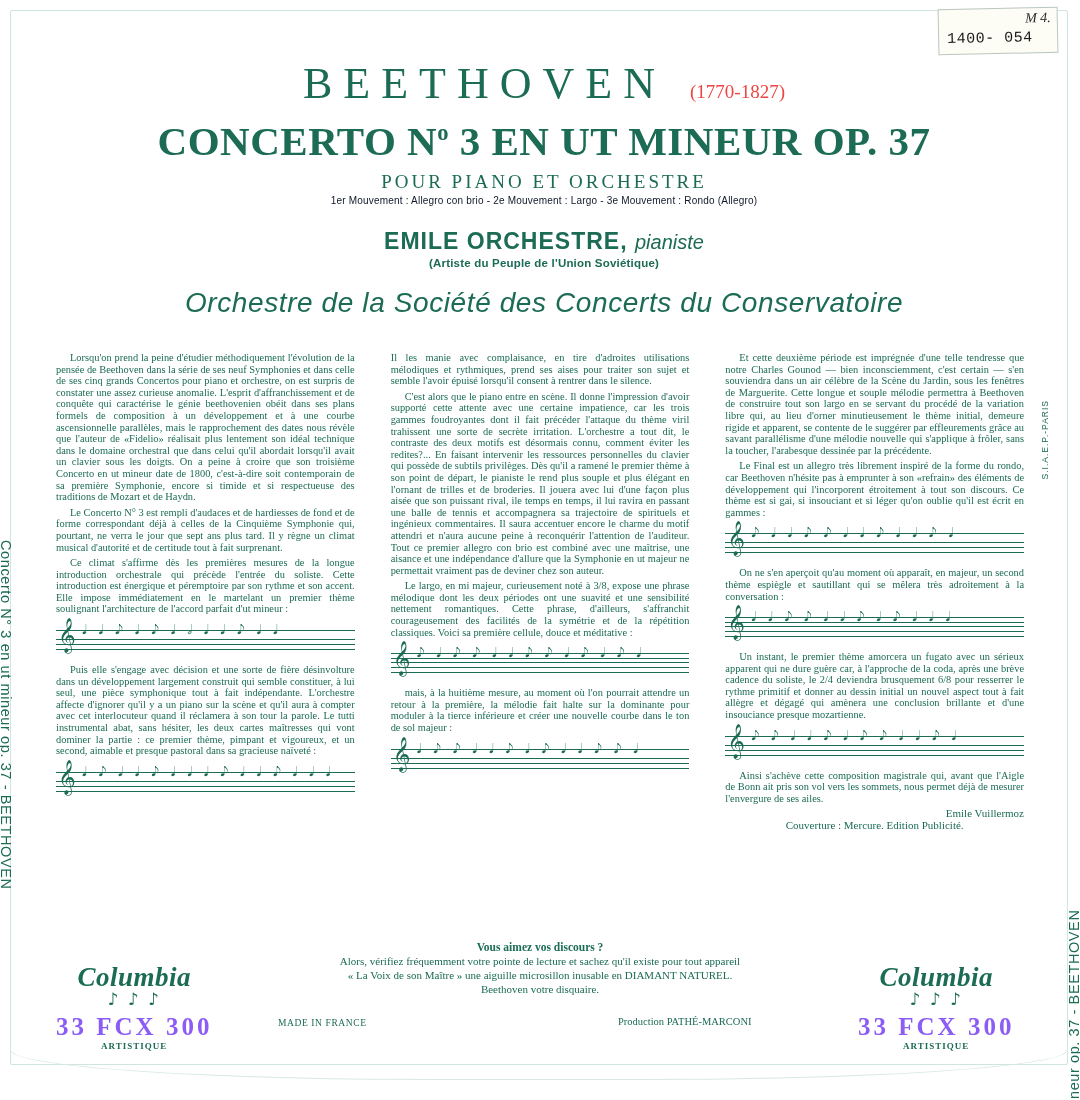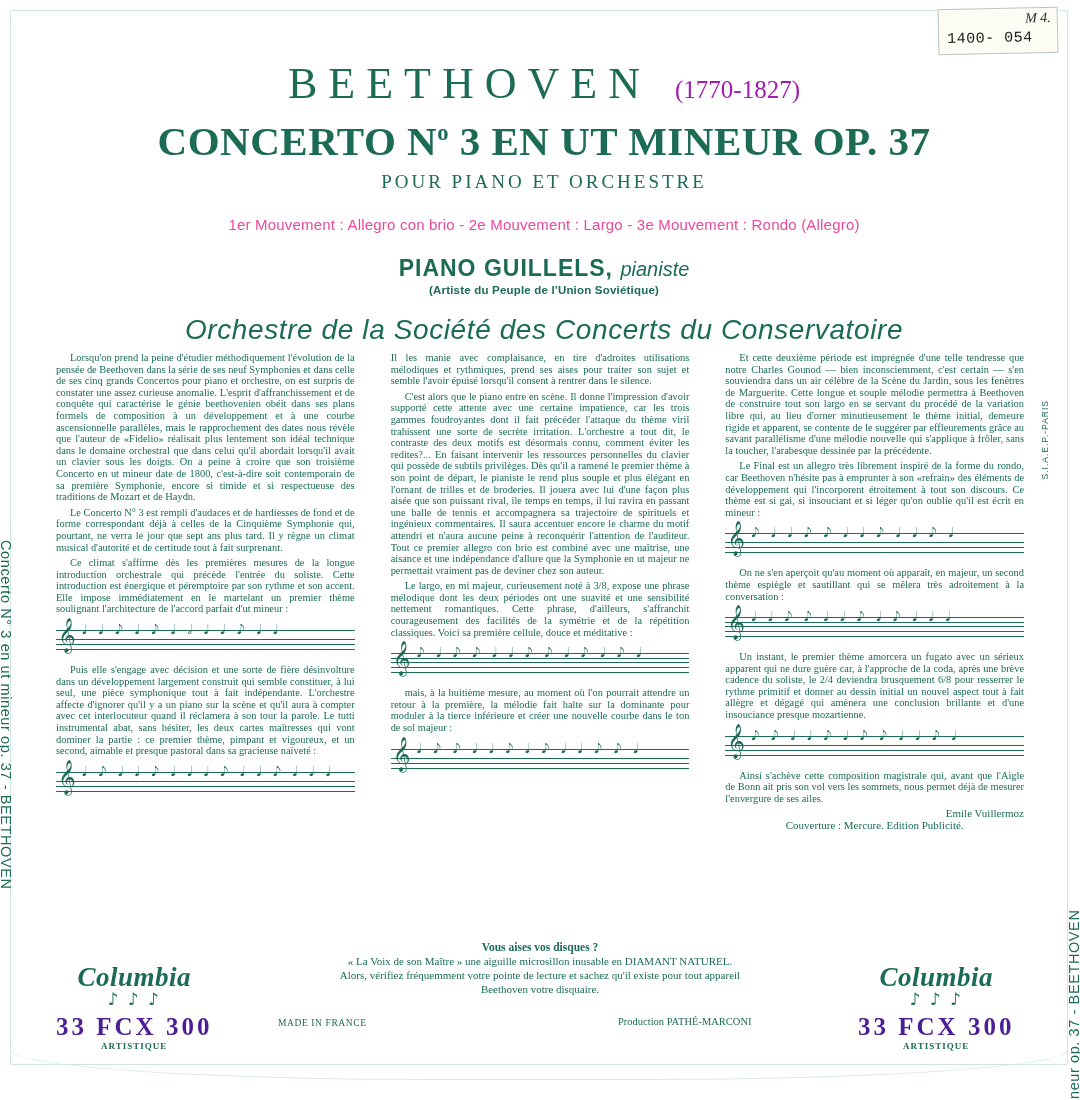--- a/index.html
+++ b/index.html
@@ -90,22 +90,22 @@
   }
   .composer {
     font-family: "Liberation Serif", serif;
     font-size: 44px;
     letter-spacing: 11px;
     font-weight: 400;
     color: #1b6b55;
   }
   .composer-dates {
     font-family: "Liberation Serif", serif;
-    font-size: 25px;
-    color: #a21caf;
+    font-size: 19px;
+    color: #ef4444;
   }
   .work-title {
     margin-top: 8px;
     font-family: "Liberation Serif", serif;
     font-weight: bold;
     font-size: 41px;
     letter-spacing: 0.5px;
     color: #1b6b55;
   }
   .work-title sup {
@@ -113,25 +113,25 @@
     vertical-align: super;
   }
   .subtitle {
     margin-top: 6px;
     font-family: "Liberation Serif", serif;
     font-size: 19px;
     letter-spacing: 3px;
     color: #1b6b55;
   }
   .movements {
-    margin-top: 23px;
-    font-family: "Liberation Sans", sans-serif;
-    font-size: 15px;
+    margin-top: 2px;
+    font-family: "Liberation Sans", sans-serif;
+    font-size: 10px;
     letter-spacing: 0.2px;
-    color: #ec4899;
+    color: #0f172a;
   }
   .performer {
     margin-top: 22px;
     font-family: "Liberation Sans", sans-serif;
     font-size: 23px;
     font-weight: bold;
     letter-spacing: 1px;
   }
   .performer .role {
     font-weight: normal;
@@ -312,21 +312,21 @@
     letter-spacing: 2px;
     margin-top: -4px;
     color: #1b6b55;
   }
   .catalog {
     margin-top: 4px;
     font-family: "Liberation Serif", serif;
     font-weight: bold;
     font-size: 25px;
     letter-spacing: 3px;
-    color: #4c1d95;
+    color: #8b5cf6;
   }
   .artistique {
     font-family: "Liberation Serif", serif;
     font-weight: bold;
     font-size: 9px;
     letter-spacing: 1px;
     text-align: center;
   }
   .vert-credit {
     position: absolute;
@@ -354,21 +354,21 @@
 
   <div class="header">
     <div class="composer-line">
       <span class="composer">BEETHOVEN</span>
       <span class="composer-dates">(1770-1827)</span>
     </div>
     <div class="work-title"><span>CONCERTO N</span><sup>o</sup><span> 3 EN UT MINEUR OP. 37</span></div>
     <div class="subtitle">POUR PIANO ET ORCHESTRE</div>
     <div class="movements">1er Mouvement : Allegro con brio - 2e Mouvement : Largo - 3e Mouvement : Rondo (Allegro)</div>
     <div class="performer">
-      <span>PIANO GUILLELS,</span>
+      <span>EMILE ORCHESTRE,</span>
       <span class="role">pianiste</span>
     </div>
     <div class="performer-note">(Artiste du Peuple de l'Union Soviétique)</div>
     <div class="orchestra">Orchestre de la Société des Concerts du Conservatoire</div>
   </div>
 
   <div class="vert-credit">S.I.A.E.P.-PARIS</div>
 
   <div class="spine spine-left">Concerto N° 3 en ut mineur op. 37 - BEETHOVEN</div>
   <div class="spine spine-right">Concerto N° 3 en ut mineur op. 37 - BEETHOVEN</div>
@@ -404,21 +404,21 @@
       <p>mais, à la huitième mesure, au moment où l'on pourrait attendre un retour à la première, la mélodie fait halte sur la dominante pour moduler à la tierce inférieure et créer une nouvelle courbe dans le ton de sol majeur :</p>
       <div class="staff">
         <div class="lines"></div>
         <div class="clef">𝄞</div>
         <div class="notes">𝅘𝅥 𝅘𝅥𝅮 𝅘𝅥𝅮 𝅘𝅥 𝅘𝅥 𝅘𝅥𝅮 𝅘𝅥 𝅘𝅥𝅮 𝅘𝅥 𝅘𝅥 𝅘𝅥𝅮 𝅘𝅥𝅮 𝅘𝅥</div>
       </div>
     </div>
 
     <div class="col">
       <p>Et cette deuxième période est imprégnée d'une telle tendresse que notre Charles Gounod — bien inconsciemment, c'est certain — s'en souviendra dans un air célèbre de la Scène du Jardin, sous les fenêtres de Marguerite. Cette longue et souple mélodie permettra à Beethoven de construire tout son largo en se servant du procédé de la variation libre qui, au lieu d'orner minutieusement le thème initial, demeure rigide et apparent, se contente de le suggérer par effleurements grâce au savant parallélisme d'une mélodie nouvelle qui s'applique à frôler, sans la toucher, l'arabesque dessinée par la précédente.</p>
-      <p>Le Final est un allegro très librement inspiré de la forme du rondo, car Beethoven n'hésite pas à emprunter à son «refrain» des éléments de développement qui l'incorporent étroitement à tout son discours. Ce thème est si gai, si insouciant et si léger qu'on oublie qu'il est écrit en mineur :</p>
+      <p>Le Final est un allegro très librement inspiré de la forme du rondo, car Beethoven n'hésite pas à emprunter à son «refrain» des éléments de développement qui l'incorporent étroitement à tout son discours. Ce thème est si gai, si insouciant et si léger qu'on oublie qu'il est écrit en gammes :</p>
       <div class="staff">
         <div class="lines"></div>
         <div class="clef">𝄞</div>
         <div class="notes">𝅘𝅥𝅮 𝅘𝅥 𝅘𝅥 𝅘𝅥𝅮 𝅘𝅥𝅮 𝅘𝅥 𝅘𝅥 𝅘𝅥𝅮 𝅘𝅥 𝅘𝅥 𝅘𝅥𝅮 𝅘𝅥</div>
       </div>
       <p>On ne s'en aperçoit qu'au moment où apparaît, en majeur, un second thème espiègle et sautillant qui se mêlera très adroitement à la conversation :</p>
       <div class="staff">
         <div class="lines"></div>
         <div class="clef">𝄞</div>
         <div class="notes">𝅘𝅥 𝅘𝅥 𝅘𝅥𝅮 𝅘𝅥𝅮 𝅘𝅥 𝅘𝅥 𝅘𝅥𝅮 𝅘𝅥 𝅘𝅥𝅮 𝅘𝅥 𝅘𝅥 𝅘𝅥</div>
@@ -429,23 +429,23 @@
         <div class="clef">𝄞</div>
         <div class="notes">𝅘𝅥𝅮 𝅘𝅥𝅮 𝅘𝅥 𝅘𝅥 𝅘𝅥𝅮 𝅘𝅥 𝅘𝅥𝅮 𝅘𝅥𝅮 𝅘𝅥 𝅘𝅥 𝅘𝅥𝅮 𝅘𝅥</div>
       </div>
       <p>Ainsi s'achève cette composition magistrale qui, avant que l'Aigle de Bonn ait pris son vol vers les sommets, nous permet déjà de mesurer l'envergure de ses ailes.</p>
       <div class="signature">Emile Vuillermoz</div>
       <div class="credit">Couverture : Mercure. Edition Publicité.</div>
     </div>
   </div>
 
   <div class="notice">
-    <div class="q">Vous aises vos disques ?</div>
+    <div class="q">Vous aimez vos discours ?</div>
+    <div>Alors, vérifiez fréquemment votre pointe de lecture et sachez qu'il existe pour tout appareil</div>
     <div>« La Voix de son Maître » une aiguille microsillon inusable en DIAMANT NATUREL.</div>
-    <div>Alors, vérifiez fréquemment votre pointe de lecture et sachez qu'il existe pour tout appareil</div>
     <div>Beethoven votre disquaire.</div>
   </div>
 
   <div class="made-in">MADE IN FRANCE</div>
   <div class="production">Production PATHÉ-MARCONI</div>
 
   <div class="logo-block logo-left">
     <div class="logo-word">Columbia</div>
     <div class="logo-notes">♪ ♪ ♪</div>
     <div class="catalog">

